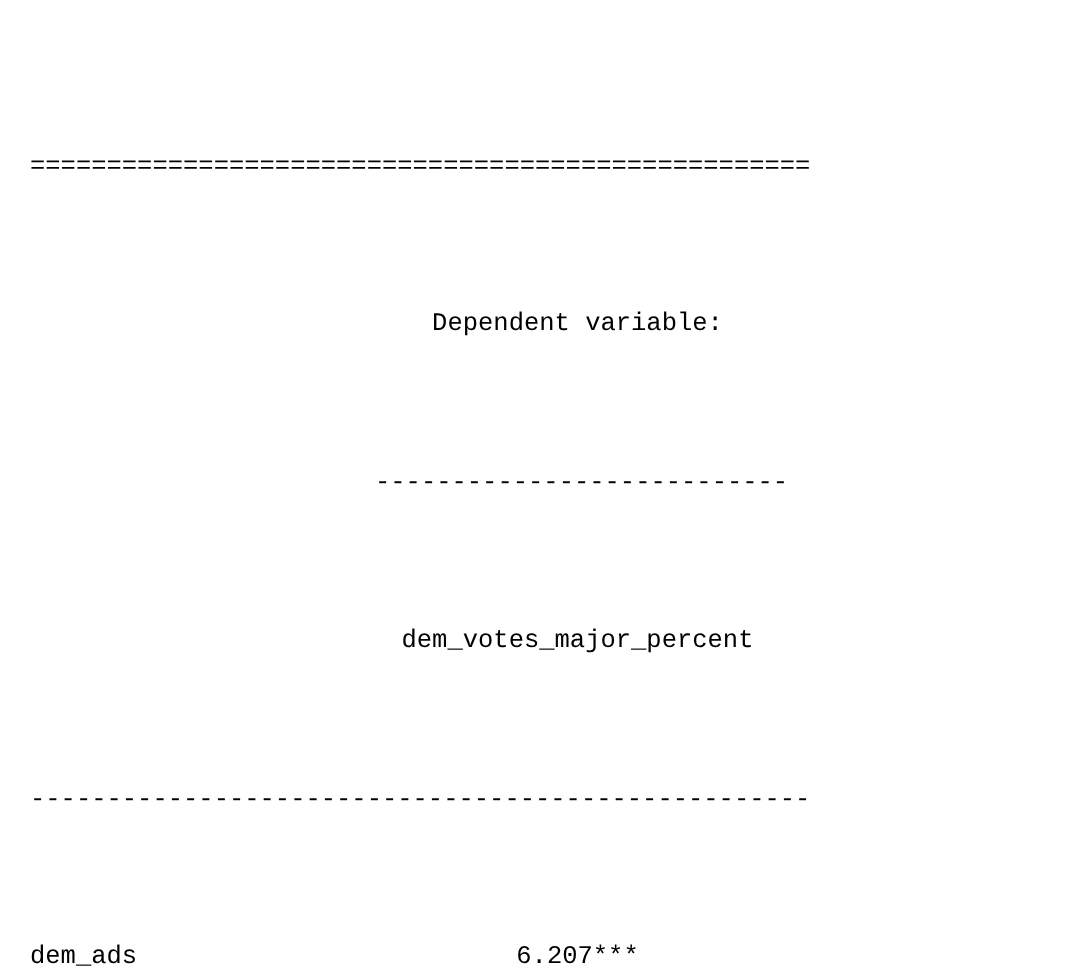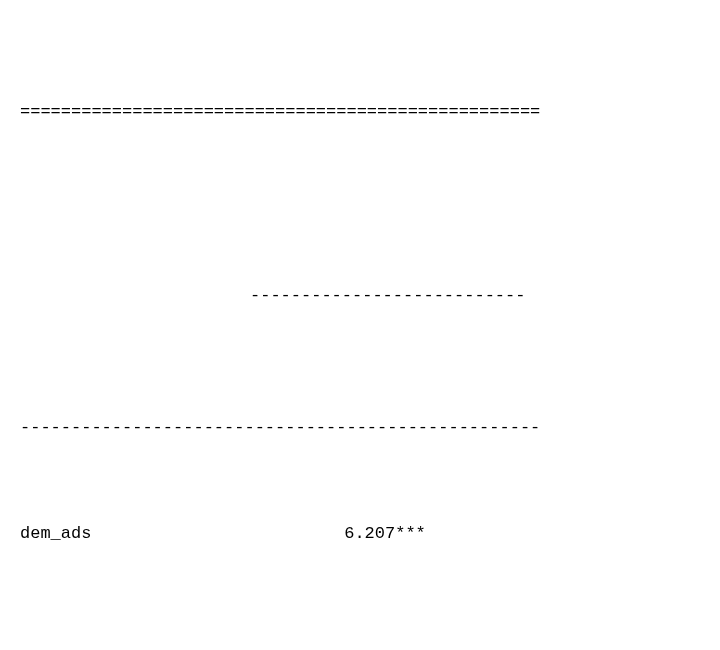--- a/index.html
+++ b/index.html
@@ -47,27 +47,32 @@
   </style>
 </head>
 <body>
 
 <div class="table-wrap">
 
   <div class="rule-dbl">===================================================</div>
 
   <div class="row">
     <div class="col-left"></div>
+    <div class="col-right">Dependent variable:</div>
   </div>
 
   <div class="inner-rule-wrap">
     <div class="inner-rule-left"></div>
     <div class="inner-rule-right">---------------------------</div>
   </div>
 
+  <div class="row">
+    <div class="col-left"></div>
+    <div class="col-right">dem_votes_major_percent</div>
+  </div>
 
   <div class="rule-sgl">---------------------------------------------------</div>
 
   <div class="row">
     <div class="col-left">dem_ads</div>
     <div class="col-right">6.207***</div>
   </div>
   
 
   

